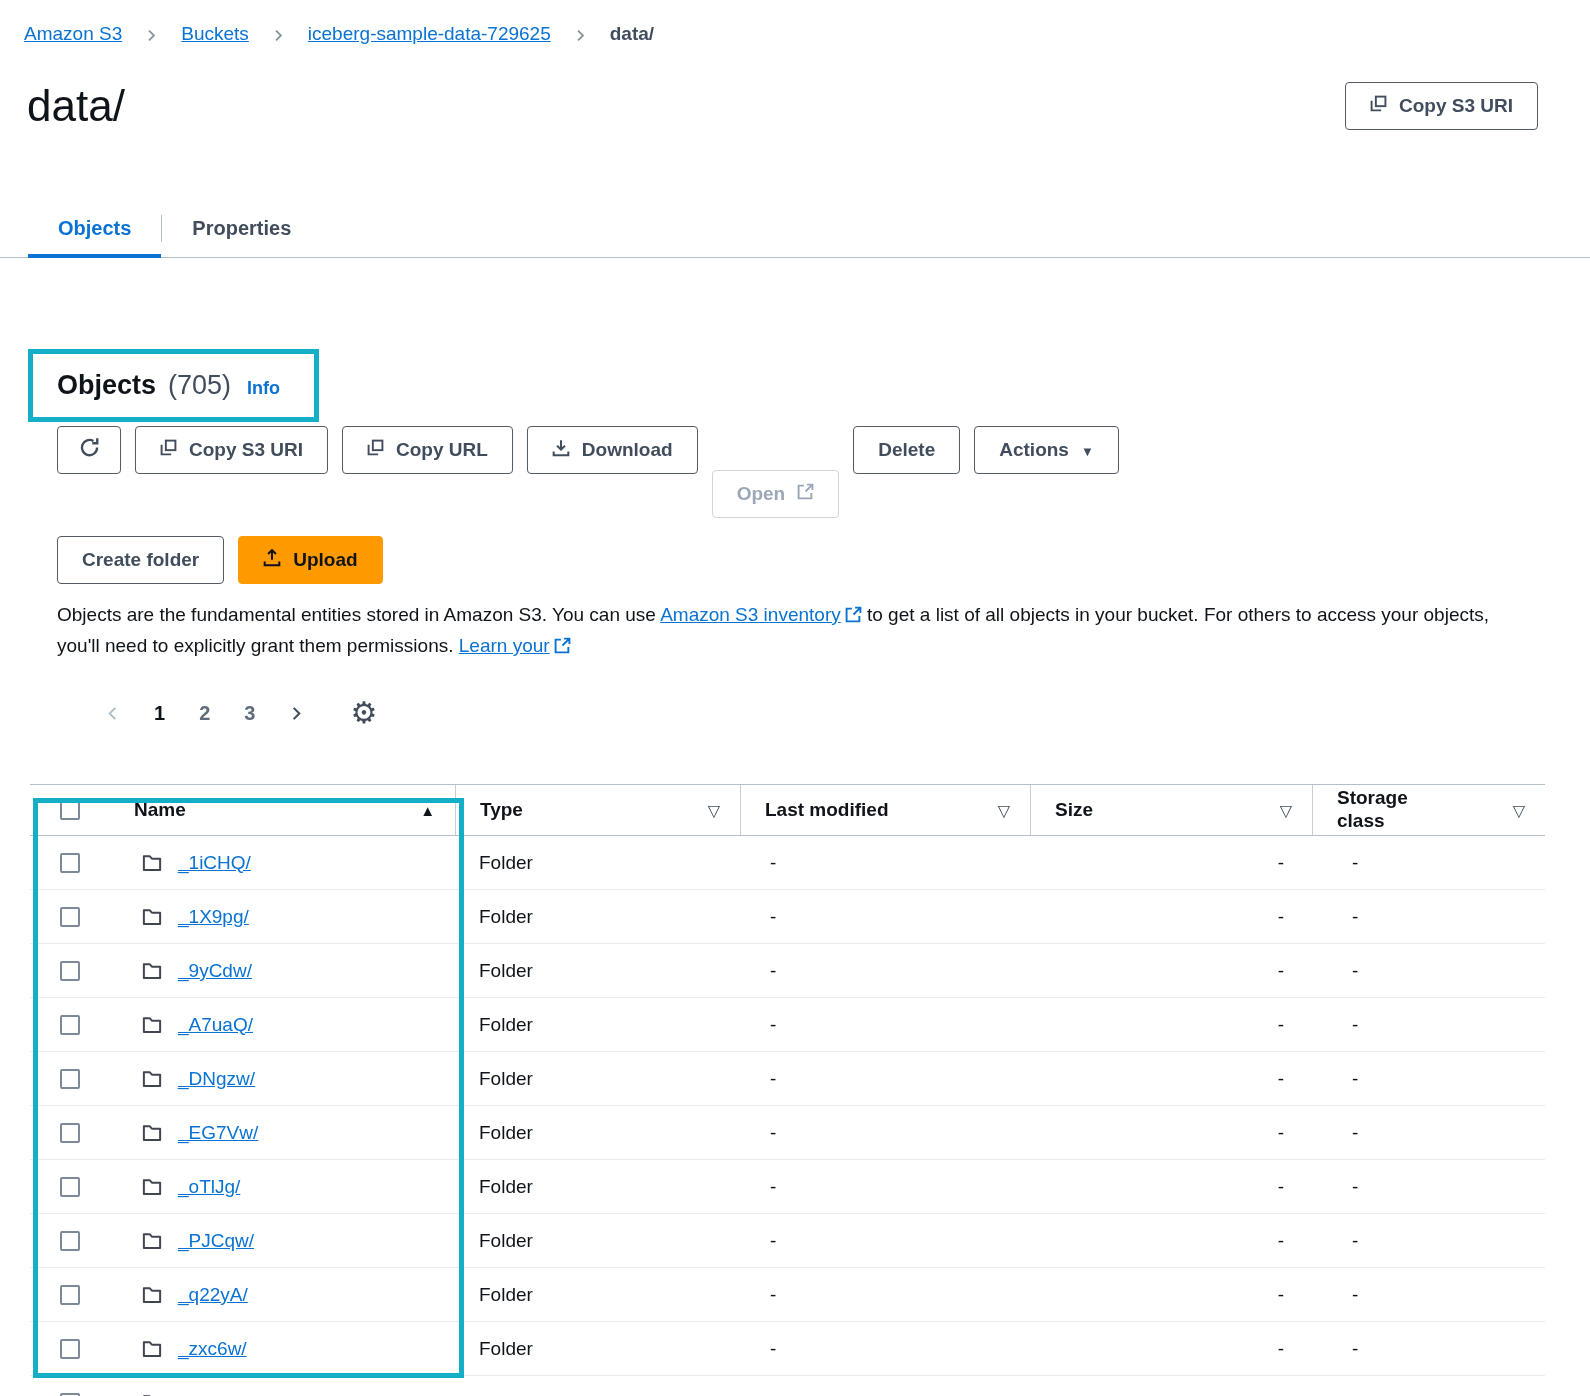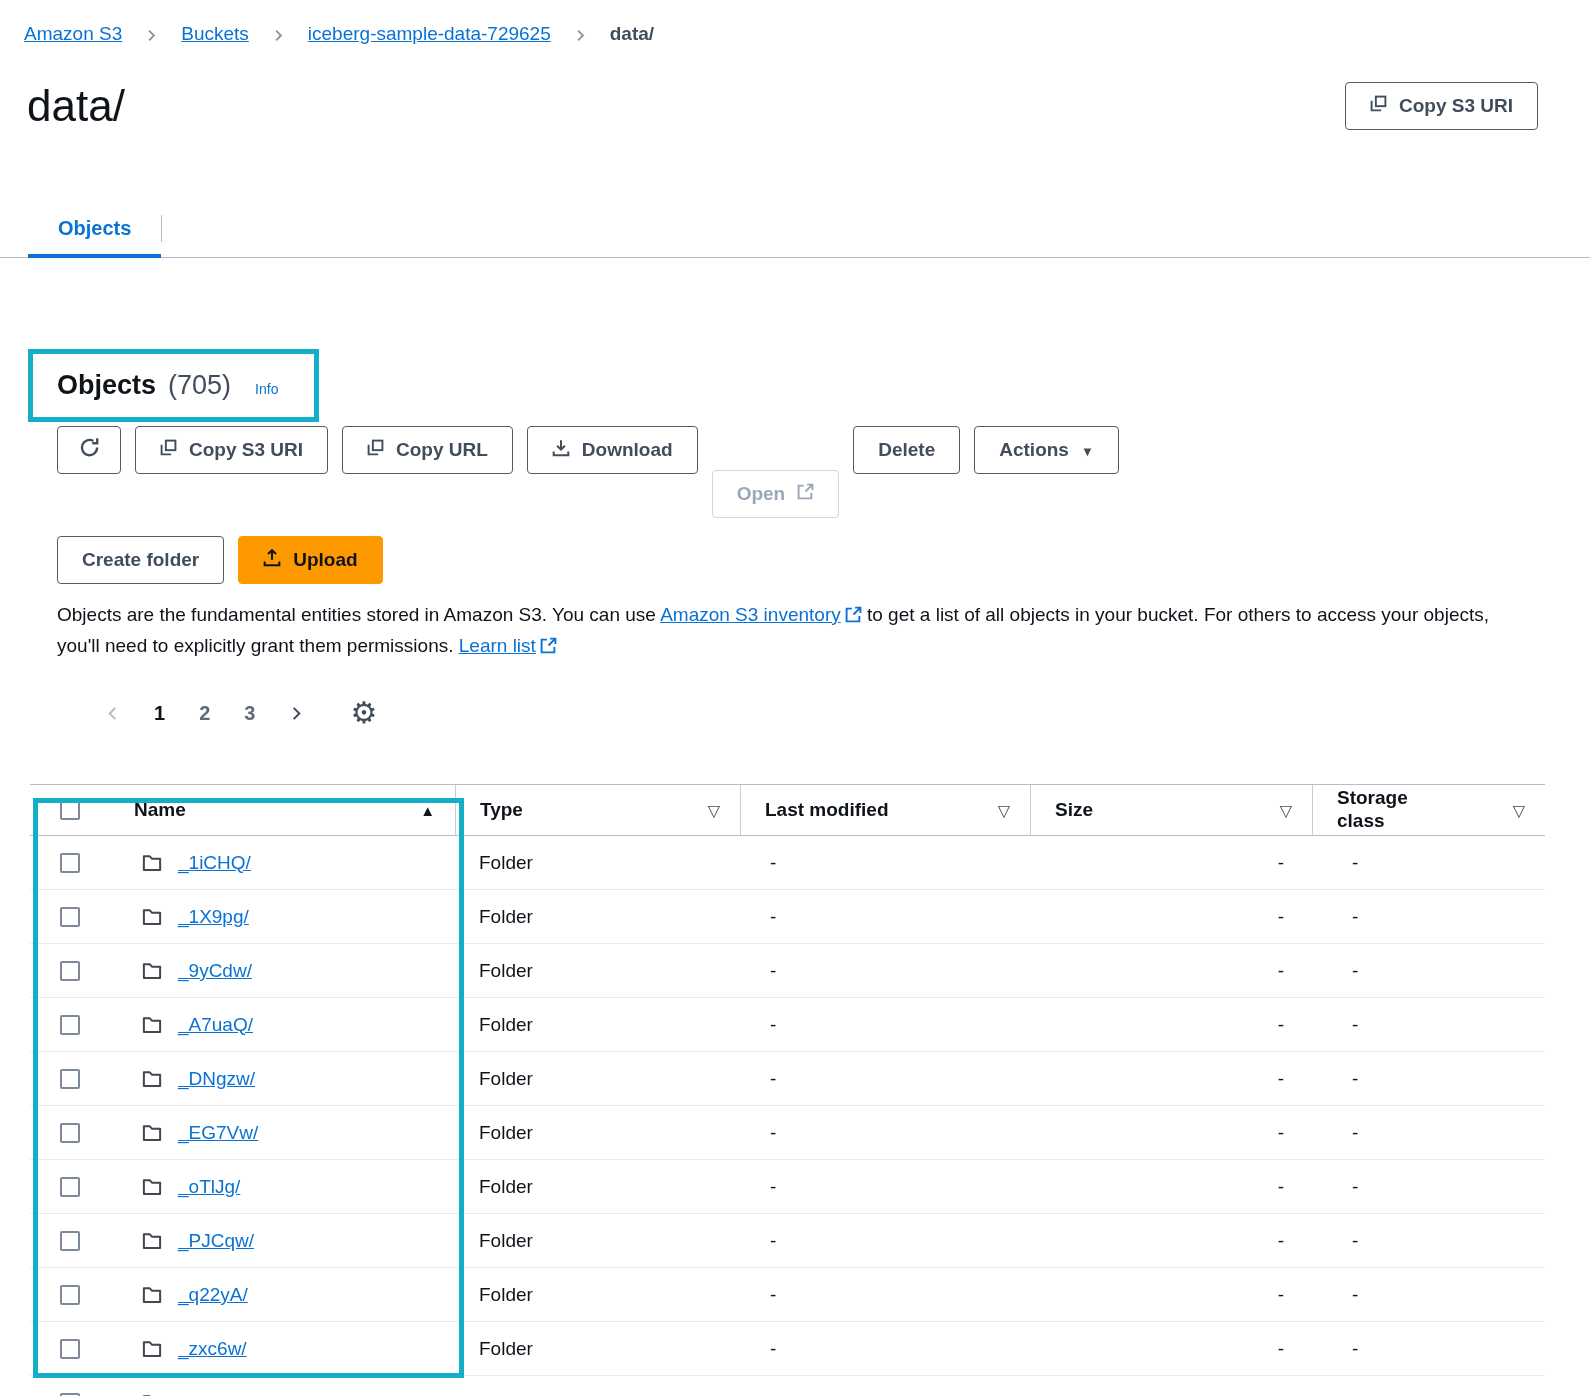--- a/index.html
+++ b/index.html
@@ -63,21 +63,21 @@
     content: ""; position: absolute; left: 0; right: 0; bottom: -1px;
     height: 4px; background: var(--accent-blue, #0972d3);
   }
   .tab-divider { width: 1px; background: #b6bec9; margin: 15px 0; }
 
   
   .panel { margin: 0 45px 0 30px; }
   .panel-heading { margin: 104px 0 0 27px; display: flex; align-items: baseline; gap: 12px; height: 38px; }
   .panel-heading h2 { font-size: 27px; font-weight: 700; display: inline; }
   .count { font-size: 27px; font-weight: 400; color: #414d5c; margin-top: 8px; }
-  .info-link { font-size: 14px; font-weight: 400; color: var(--accent-blue, #0972d3); text-decoration: none; margin-left: 12px; }
+  .info-link { font-size: 18px; font-weight: 700; color: var(--accent-blue, #0972d3); text-decoration: none; margin-left: 4px; }
 
   .toolbar { display: flex; gap: 14px; margin: 26px 0 0 27px; }
   .toolbar + .toolbar { margin-top: 18px; }
 
   .description { margin: 16px 40px 0 27px; font-size: 19px; line-height: 29px; color: #0f141a; }
   .ext-icon { display: inline-block; vertical-align: -2px; margin-left: 4px; }
 
   
   .search-row { display: flex; align-items: center; margin: 24px 0 0 27px; height: 54px; }
   .search-box {
@@ -175,20 +175,23 @@
     </span>
     <span>Copy S3 URI</span>
   </button>
 </header>
 
 <div class="tabs">
   <div class="tab active">
     <span>Objects</span>
   </div>
   <div class="tab-divider"></div>
+  <div class="tab">
+    <span>Properties</span>
+  </div>
 </div>
 
 <section class="panel">
 
   <div class="panel-heading">
     <h2>Objects</h2>
     <span class="count">(705)</span>
     <a class="info-link">Info</a>
   </div>
 
@@ -261,21 +264,21 @@
     </button>
   </div>
 
   <p class="description">
     <span>Objects are the fundamental entities stored in Amazon S3. You can use</span>
     <a class="link">Amazon S3 inventory</a><span class="ext-icon" style="color:#0972d3"><svg width="17" height="17" viewBox="0 0 16 16" fill="none" stroke="currentColor" stroke-width="1.8">
           <path d="M6.5 2.5H1.5v12h12v-5"></path>
           <path d="M9.5 1.5h5v5M14.2 1.8L8 8"></path>
         </svg></span>
     <span>to get a list of all objects in your bucket. For others to access your objects, you'll need to explicitly grant them permissions.</span>
-    <a class="link">Learn list</a><span class="ext-icon" style="color:#0972d3"><svg width="17" height="17" viewBox="0 0 16 16" fill="none" stroke="currentColor" stroke-width="1.8">
+    <a class="link">Learn your</a><span class="ext-icon" style="color:#0972d3"><svg width="17" height="17" viewBox="0 0 16 16" fill="none" stroke="currentColor" stroke-width="1.8">
           <path d="M6.5 2.5H1.5v12h12v-5"></path>
           <path d="M9.5 1.5h5v5M14.2 1.8L8 8"></path>
         </svg></span>
   </p>
 
   <div class="search-row">
     <div class="pagination">
       <span class="page-arrow disabled">
         <svg width="15" height="15" viewBox="0 0 16 16" fill="none" stroke="currentColor" stroke-width="2.2">
             <path d="M11 2L5 8l6 6"></path>

